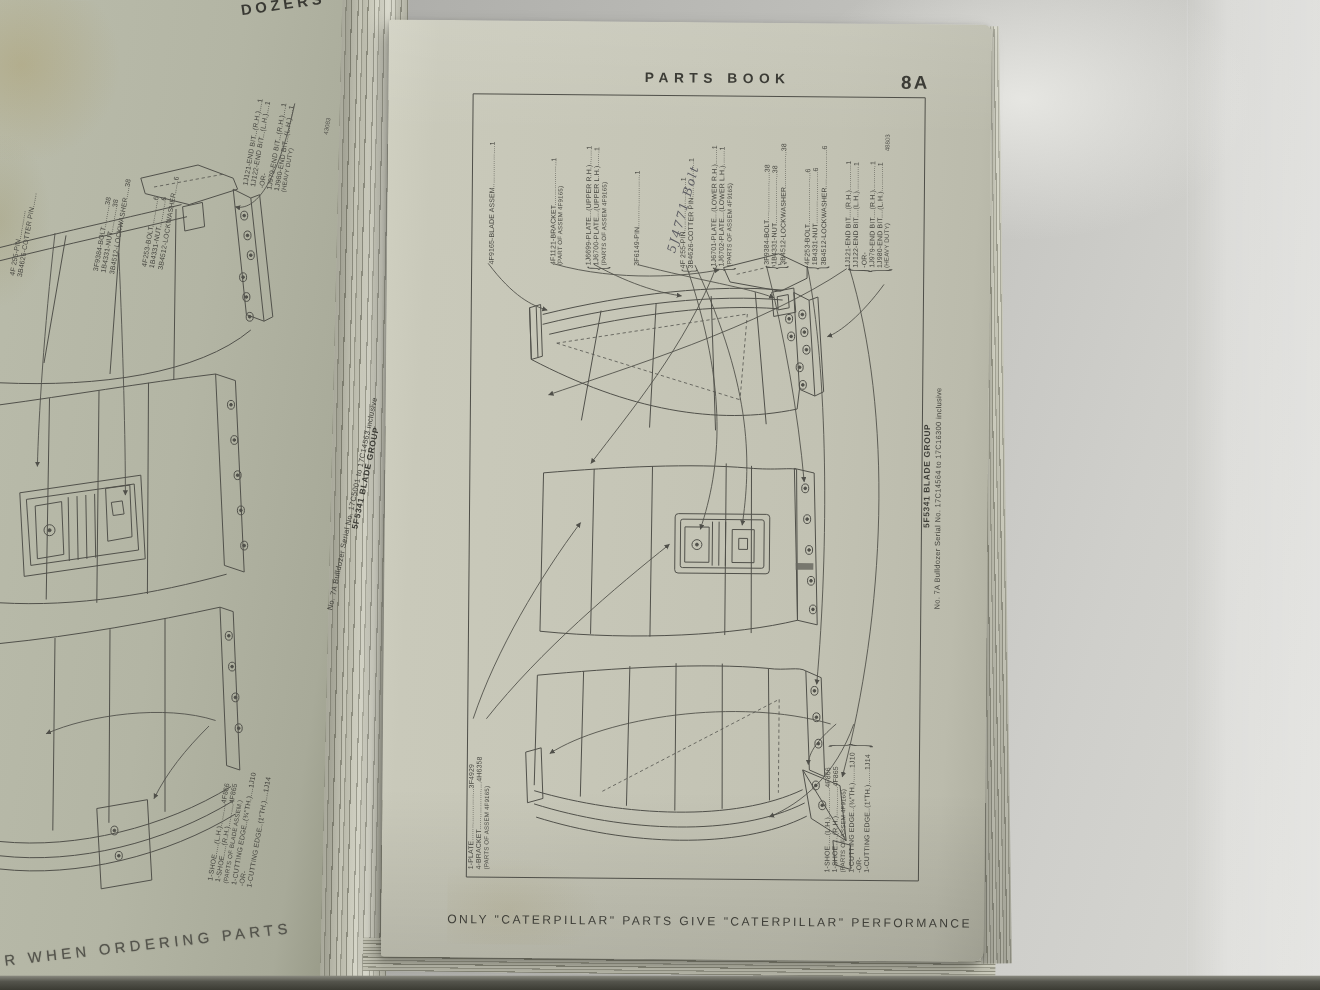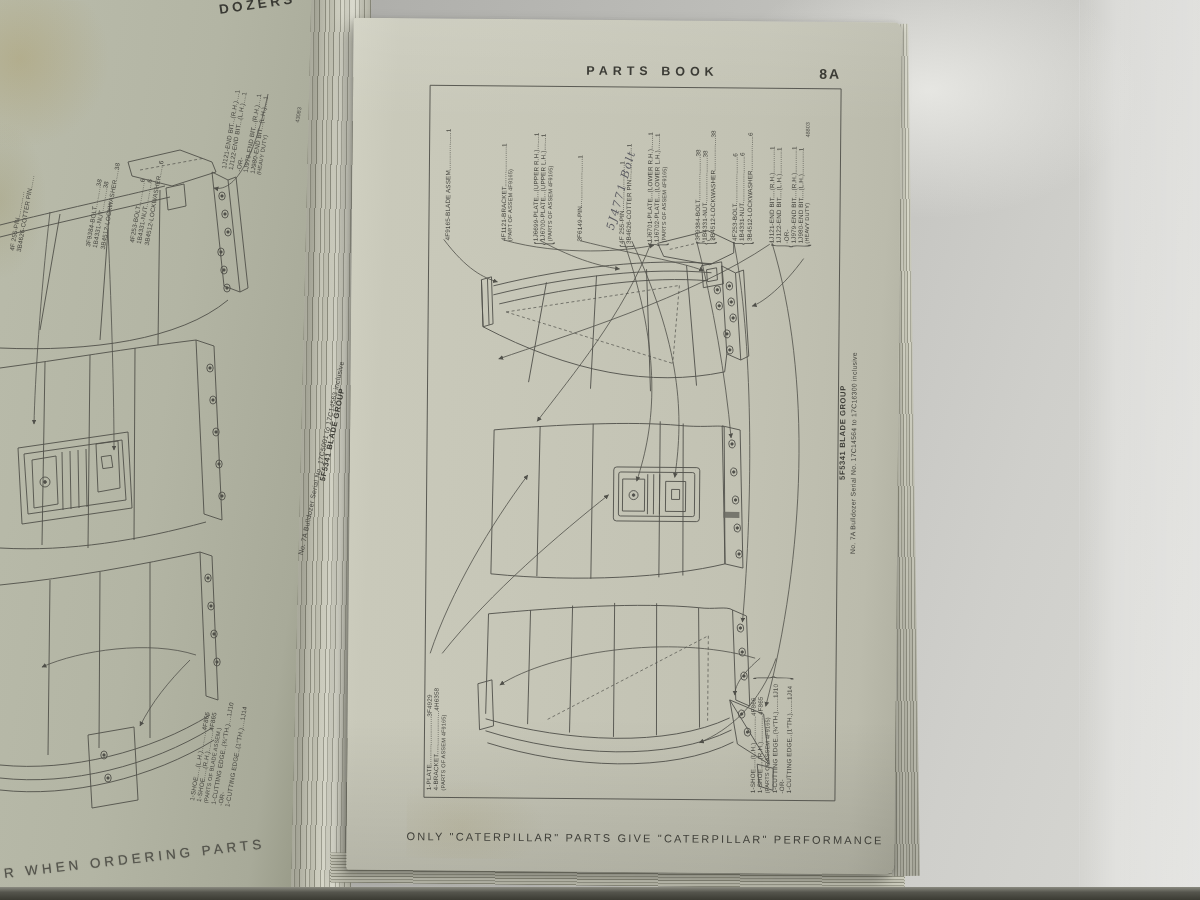--- a/index.html
+++ b/index.html
@@ -41,21 +41,21 @@
   #right-page{left:350px;top:20px;width:548px;height:852px;transform:rotate(.5deg);z-index:20;
     background:
       linear-gradient(180deg,rgba(255,255,255,.10) 0%,rgba(255,255,255,0) 12%,rgba(0,0,0,0) 82%,rgba(0,0,0,.10) 100%),
       linear-gradient(93deg,#d0d0c1 0%,#c9c9ba 8%,#c7c7b8 30%,#c2c2b3 70%,#bbbbac 92%,#b0b0a1 100%);
     border-radius:3px 8px 10px 3px;
     box-shadow:-7px 9px 16px rgba(40,40,34,.35),0 2px 5px rgba(45,45,40,.3);}
   #rp-foxing{left:60px;top:760px;width:140px;height:80px;
     background:radial-gradient(ellipse at 40% 60%,rgba(158,146,100,.18) 0%,rgba(158,146,100,0) 70%);}
   
   .hdr{font-size:12.5px;letter-spacing:5px;color:#3c3c36;font-weight:bold;white-space:nowrap;}
-  .pageno{font-size:14px;letter-spacing:2px;color:#3c3c36;font-weight:bold;}
+  .pageno{font-size:17px;letter-spacing:2px;color:#3c3c36;font-weight:bold;}
   .caption{font-size:11px;letter-spacing:2.2px;color:#40403a;text-align:center;white-space:nowrap;}
   .vg{position:absolute;transform-origin:0 0;transform:rotate(-90deg);display:flex;flex-direction:column;}
   .vg80{position:absolute;transform-origin:0 0;transform:rotate(-80deg);display:flex;flex-direction:column;}
   .ln{font-size:6.3px;line-height:7.3px;height:7.3px;white-space:nowrap;color:#474741;letter-spacing:.15px;}
   .ln-sm{font-size:5.6px;}
   .brace{position:absolute;transform-origin:0 0;color:#52524c;font-size:9px;line-height:9px;}
   .dwgno{font-size:5.6px;color:#52524c;white-space:nowrap;}
   .vt1{font-size:7.6px;font-weight:bold;letter-spacing:.6px;color:#3e3e38;white-space:nowrap;}
   .vt2{font-size:6.8px;letter-spacing:.3px;color:#45453f;white-space:nowrap;}
   .handw{font-family:"DejaVu Serif",serif;font-style:italic;font-size:11px;color:#4b4b54;

